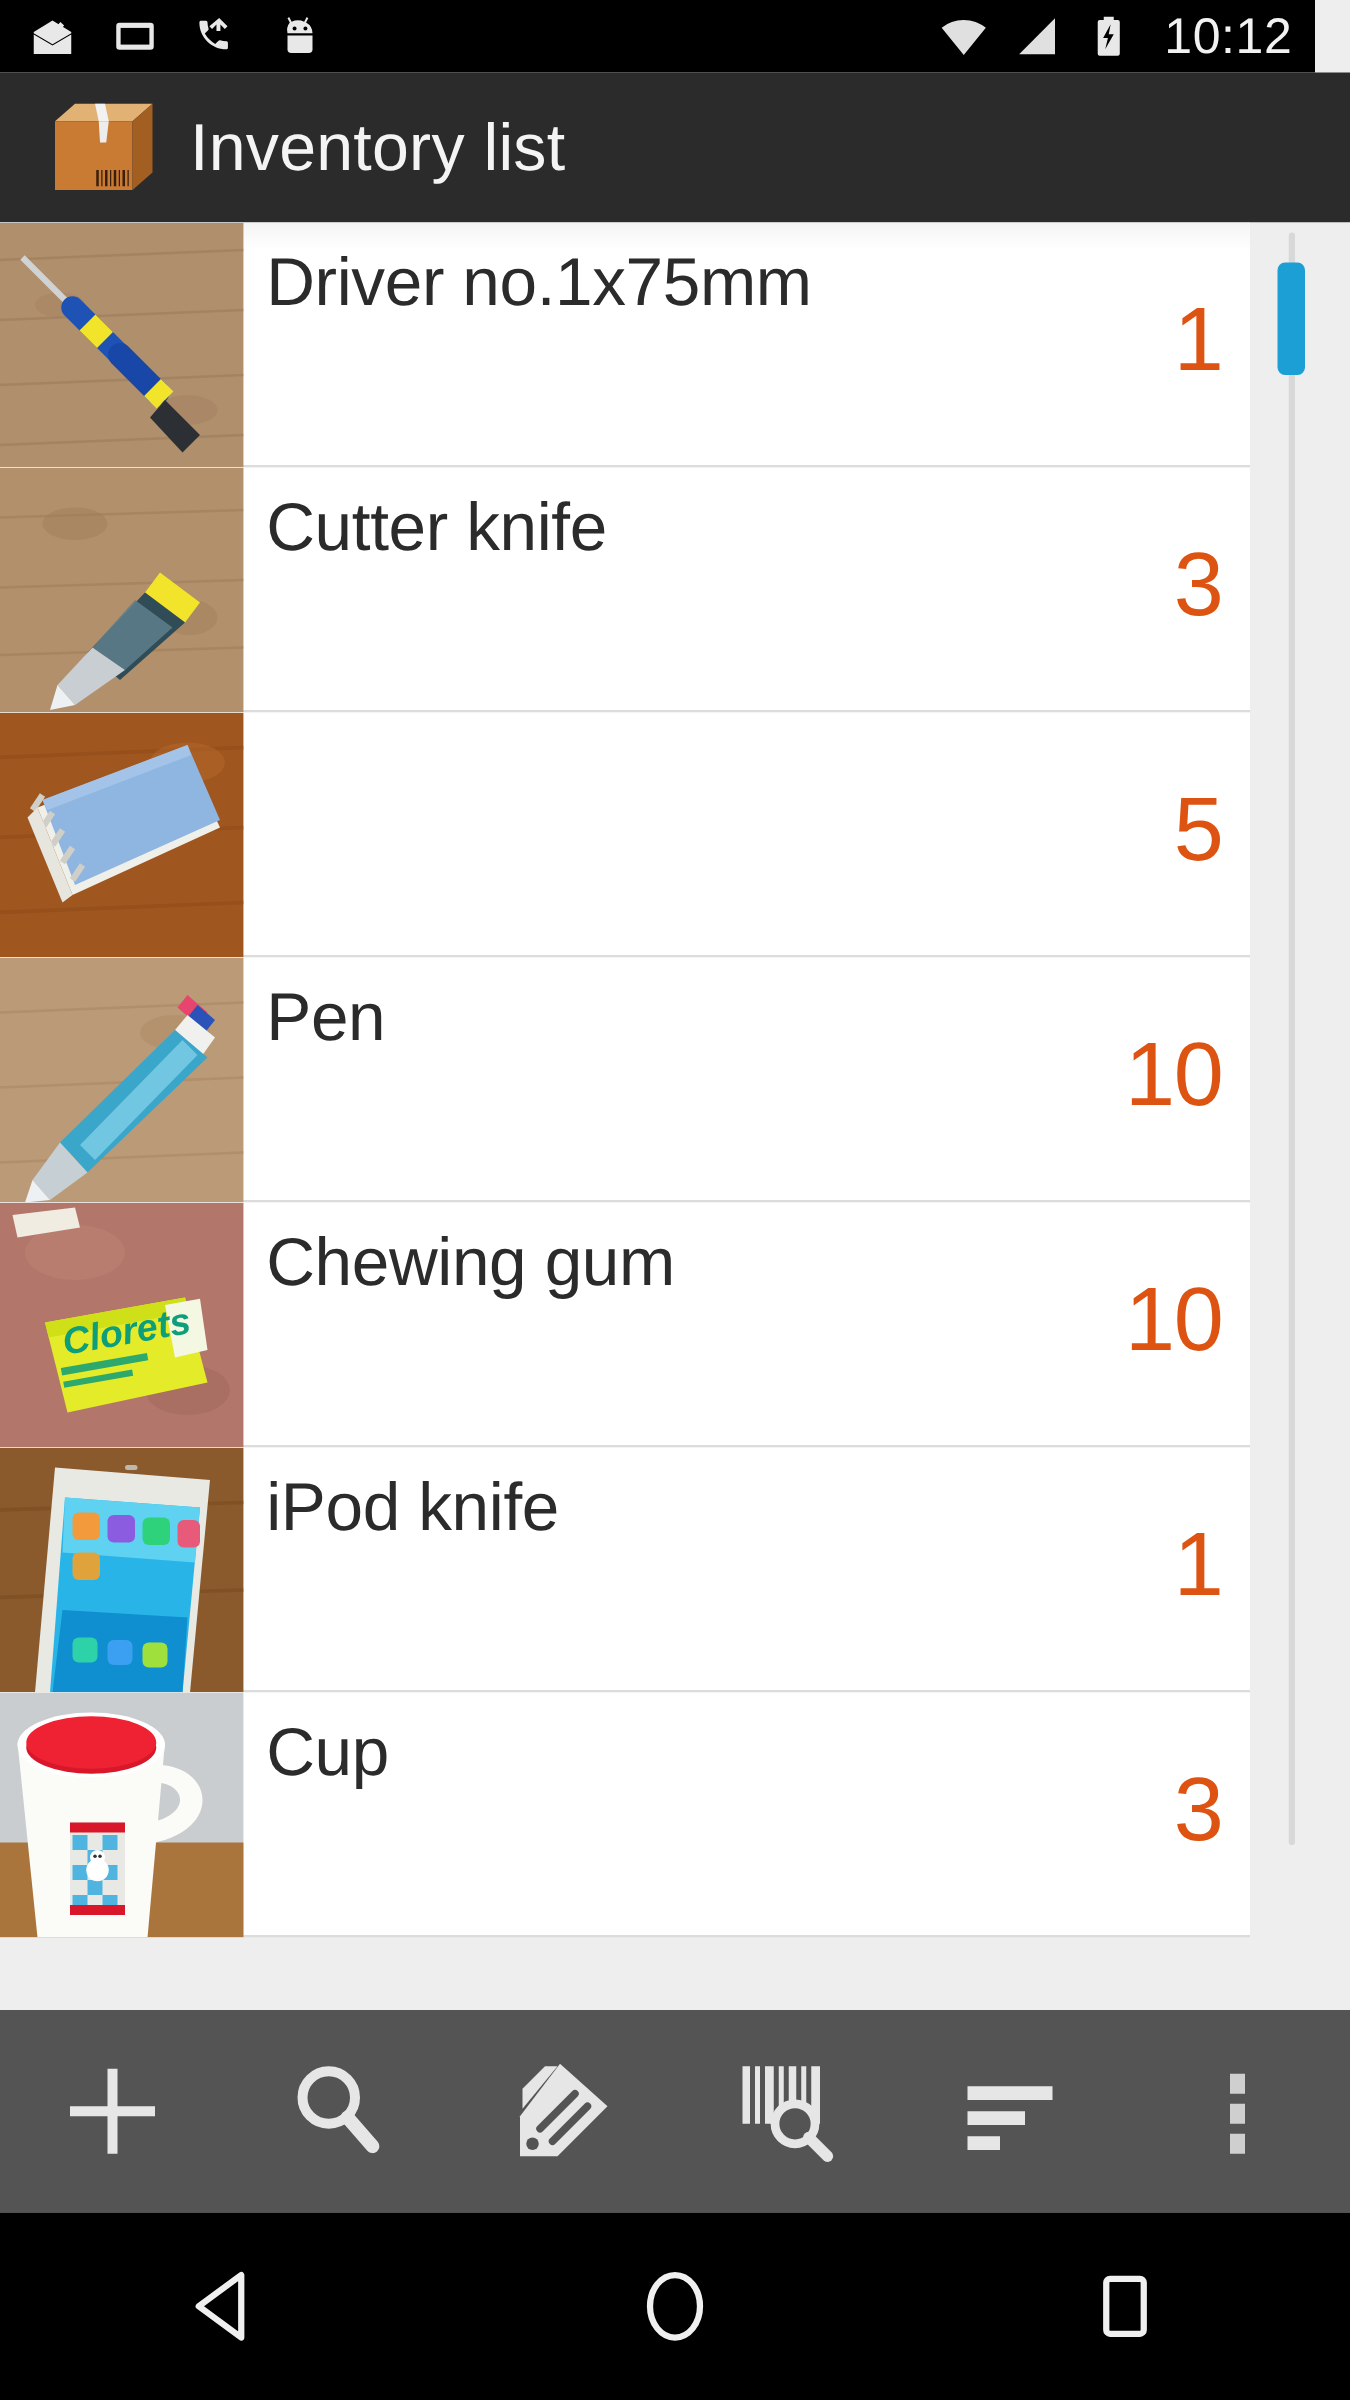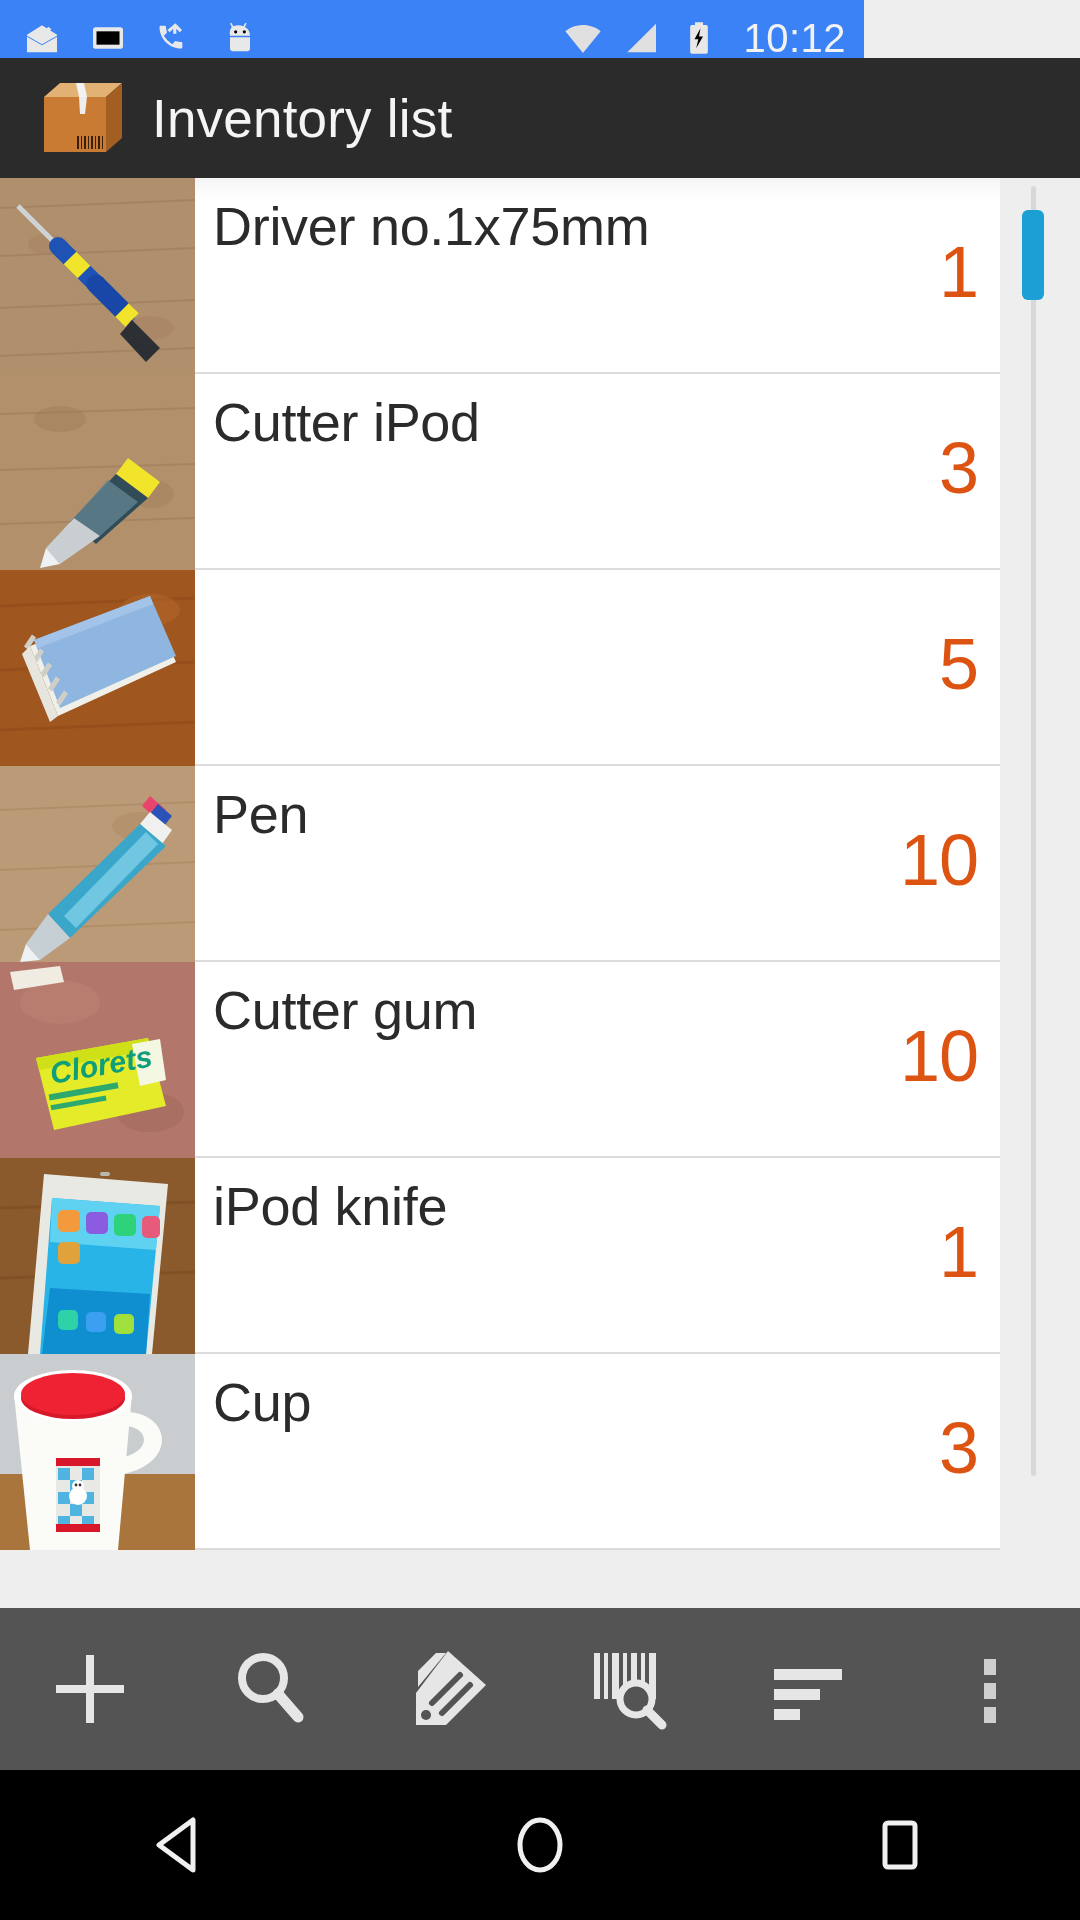--- a/index.html
+++ b/index.html
@@ -6,22 +6,22 @@
   html,body { width:1080px; height:1920px; }
   body {
     font-family:"Liberation Sans", sans-serif;
     background:#000;
     overflow:hidden;
   }
   #screen { position:relative; width:1080px; height:1920px; background:#eeeeee; }
 
   
   #status-bar {
-    position:absolute; top:0; left:0; width:864px; height:58px;
-    background:#3b82f6; display:flex; align-items:flex-end;
+    position:absolute; top:0; left:0; width:1052px; height:58px;
+    background:#000000; display:flex; align-items:center;
     padding:0 18px 0 22px;
   }
   .sb-left { display:flex; align-items:center; gap:26px; }
   .sb-right { margin-left:auto; display:flex; align-items:center; gap:18px; }
   .sb-icon { width:40px; height:40px; display:block; }
   #status-clock {
     color:#f2f2f2; font-size:40px; letter-spacing:0.5px;
     line-height:40px; font-weight:400; margin-left:6px;
   }
 
@@ -196,21 +196,21 @@
             <ellipse cx="60" cy="45" rx="26" ry="13" fill="#a07c59" opacity=".45"></ellipse>
             <ellipse cx="152" cy="120" rx="22" ry="14" fill="#a07c59" opacity=".4"></ellipse>
             <path d="M128 84 L160 108 L148 124 L116 100 Z" fill="#f2e42a"></path>
             <path d="M116 100 L148 124 L96 170 L70 148 Z" fill="#2f4c57"></path>
             <path d="M108 106 L138 128 L100 162 L74 144 Z" fill="#5e7f8c" opacity=".85"></path>
             <path d="M74 144 L100 162 L60 190 L46 174 Z" fill="#c9ced2"></path>
             <path d="M46 174 L60 190 L40 194 Z" fill="#eef1f3"></path>
           </svg>
         </div>
         <div class="row-body">
-          <div class="row-name">Cutter iPod</div>
+          <div class="row-name">Cutter knife</div>
           <div class="row-qty">3</div>
         </div>
       </div>
 
       <div class="row">
         <div class="thumb">
           <svg viewBox="0 0 195 196">
             <rect width="195" height="196" fill="#a0561f"></rect>
             <g stroke="#8d4a18" stroke-width="3" opacity=".5">
               <line x1="0" y1="36" x2="195" y2="28"></line>
@@ -272,21 +272,21 @@
             <path d="M36 96 L148 76 L151 88 L39 108 Z" fill="#cfe018"></path>
             <path d="M132 82 L160 77 L166 118 L140 124 Z" fill="#f4f7e2"></path>
             <text x="52" y="122" font-family="Liberation Sans, sans-serif" font-size="30" font-style="italic" font-weight="bold" fill="#0e9e7a" transform="rotate(-10 52 122)">Clorets</text>
             <g fill="#0e9e7a" opacity=".85" transform="rotate(-10 52 140)">
               <rect x="50" y="132" width="70" height="6"></rect>
               <rect x="50" y="143" width="56" height="5"></rect>
             </g>
           </svg>
         </div>
         <div class="row-body">
-          <div class="row-name">Cutter gum</div>
+          <div class="row-name">Chewing gum</div>
           <div class="row-qty">10</div>
         </div>
       </div>
 
       <div class="row">
         <div class="thumb">
           <svg viewBox="0 0 195 196">
             <rect width="195" height="196" fill="#8a5a2d"></rect>
             <g stroke="#76491f" stroke-width="3" opacity=".5">
               <line x1="0" y1="50" x2="195" y2="44"></line>

